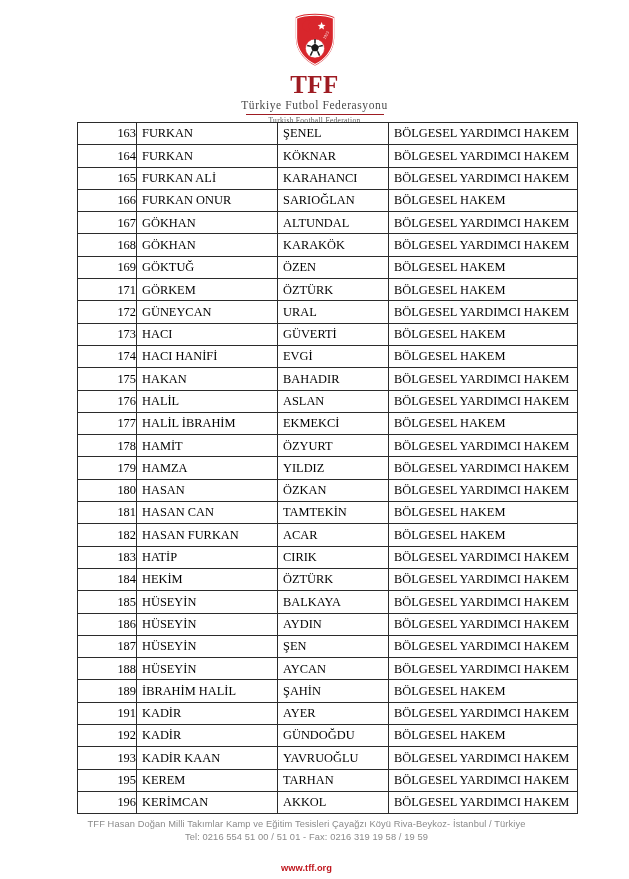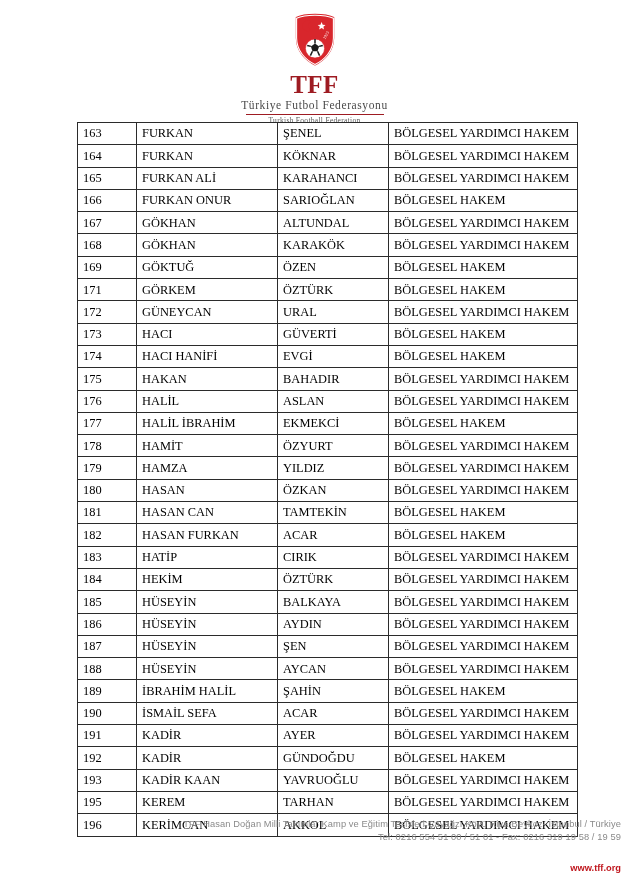--- a/index.html
+++ b/index.html
@@ -85,34 +85,34 @@
     font-size: 12.4px;
     line-height: 1;
     height: 21.3px;
     padding: 0 0 0 5px;
     vertical-align: middle;
     white-space: nowrap;
     overflow: hidden;
   }
   td.c-no {
     width: 53px;
-    text-align: left;
+    text-align: right;
     padding-left: 0;
   }
   td.c-first { width: 135px; }
   td.c-last  { width: 105px; }
   td.c-role  { width: 183px; }
 
   
   .footer {
     position: absolute;
     left: 0;
-    right: 8px;
+    right: 16px;
     top: 818px;
-    text-align: right;
+    text-align: center;
     font-family: "Liberation Sans", sans-serif;
   }
   .footer-line1 {
     font-size: 9.3px;
     color: #8a8a8a;
     line-height: 13px;
     letter-spacing: 0.1px;
   }
   .footer-line2 {
     font-size: 9.3px;
@@ -308,26 +308,20 @@
             <td class="c-last">AYCAN</td>
             <td class="c-role">BÖLGESEL YARDIMCI HAKEM</td>
           </tr>
           <tr>
             <td class="c-no">189</td>
             <td class="c-first">İBRAHİM HALİL</td>
             <td class="c-last">ŞAHİN</td>
             <td class="c-role">BÖLGESEL HAKEM</td>
           </tr>
           <tr>
-            <td class="c-no">190</td>
-            <td class="c-first">İSMAİL SEFA</td>
-            <td class="c-last">ACAR</td>
-            <td class="c-role">BÖLGESEL YARDIMCI HAKEM</td>
-          </tr>
-          <tr>
             <td class="c-no">191</td>
             <td class="c-first">KADİR</td>
             <td class="c-last">AYER</td>
             <td class="c-role">BÖLGESEL YARDIMCI HAKEM</td>
           </tr>
           <tr>
             <td class="c-no">192</td>
             <td class="c-first">KADİR</td>
             <td class="c-last">GÜNDOĞDU</td>
             <td class="c-role">BÖLGESEL HAKEM</td>

